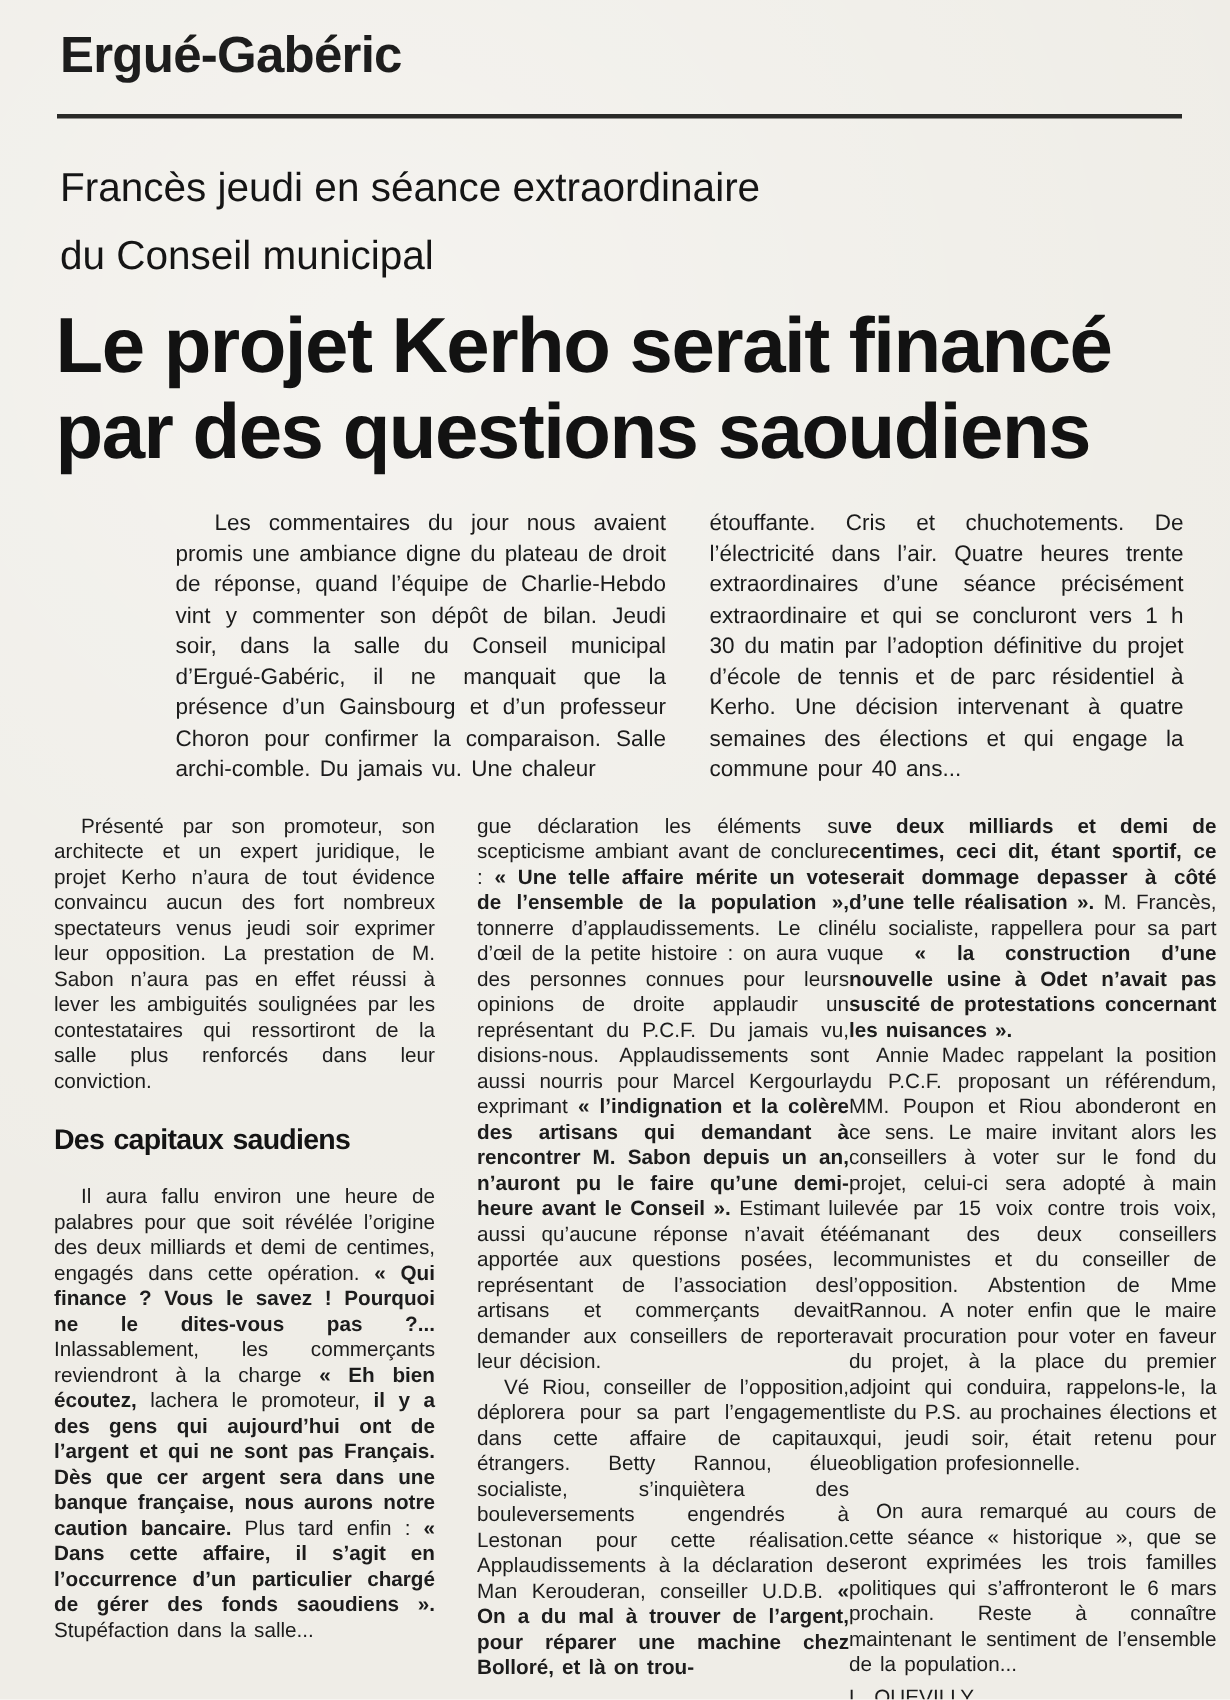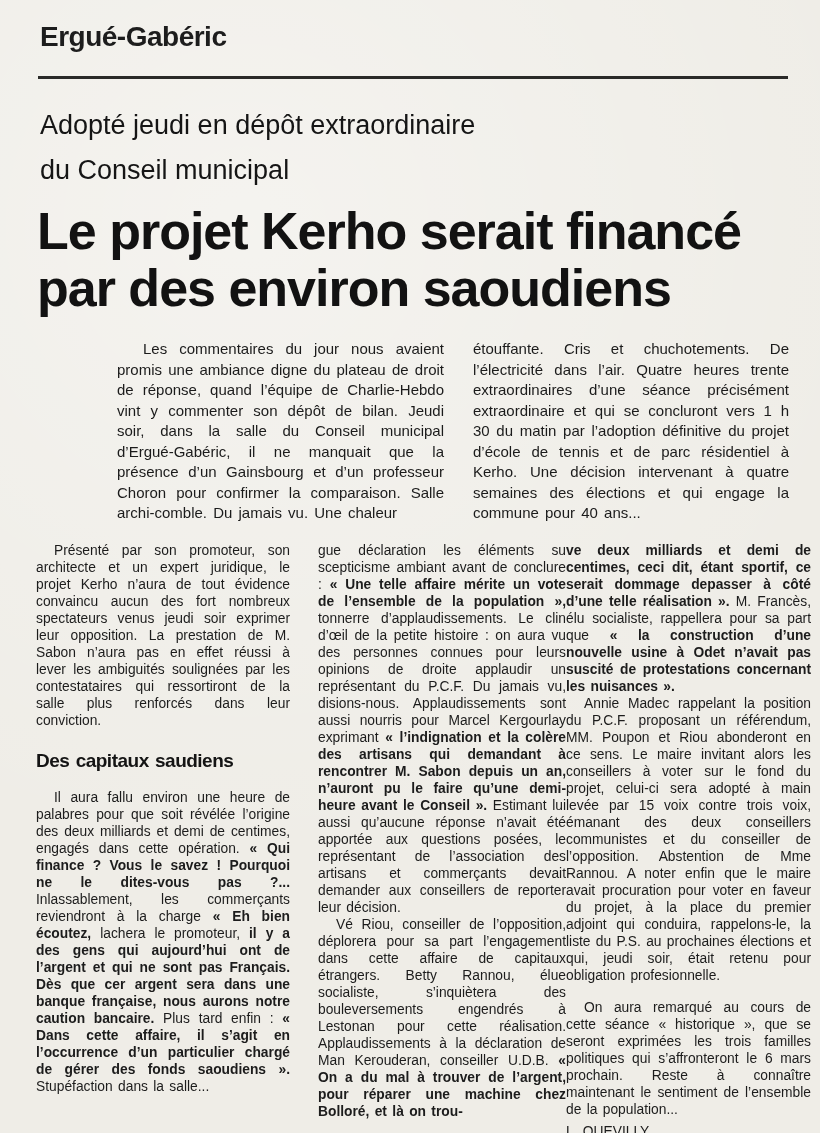--- a/index.html
+++ b/index.html
@@ -8,21 +8,21 @@
     width:820px;height:1133px;
     background:
       radial-gradient(circle at 30% 20%, rgba(255,255,255,.35), rgba(0,0,0,0) 60%),
       #efede7;
     overflow:hidden;
     font-family:"Liberation Sans","DejaVu Sans",sans-serif;
     color:#1d1d1d;
   }
   .section-title{
     margin:18px 0 0 40px;
-    font-size:28px;font-weight:700;letter-spacing:-.5px;
+    font-size:34px;font-weight:700;letter-spacing:-.5px;
     line-height:38px;
   }
   .rule{
     margin:20px 32px 0 38px;
     border-top:3px solid #2a2a28;
     height:0;
   }
   .kicker{
     margin:24px 0 0 40px;
     font-size:27px;font-weight:400;line-height:45px;
@@ -70,27 +70,27 @@
 </head>
 <body>
 
 <div class="page">
 
   <div class="section-title">Ergué-Gabéric</div>
 
   <div class="rule"></div>
 
   <div class="kicker">
-    <div>Adopté jeudi en dépôt extraordinaire</div>
+    <div>Francès jeudi en séance extraordinaire</div>
     <div>du Conseil municipal</div>
   </div>
 
   <div class="headline">
     <div>Le projet Kerho serait financé</div>
-    <div>par des environ saoudiens</div>
+    <div>par des questions saoudiens</div>
   </div>
 
   <div class="intro-row">
     <div class="intro-col a">
       <p>Les commentaires du jour nous avaient promis une ambiance digne du plateau de droit de réponse, quand l’équipe de Charlie-Hebdo vint y commenter son dépôt de bilan. Jeudi soir, dans la salle du Conseil municipal d’Ergué-Gabéric, il ne manquait que la présence d’un Gainsbourg et d’un professeur Choron pour confirmer la comparaison. Salle archi-comble. Du jamais vu. Une chaleur</p>
     </div>
     <div class="intro-col b">
       <p>étouffante. Cris et chuchotements. De l’électricité dans l’air. Quatre heures trente extraordinaires d’une séance précisément extraordinaire et qui se concluront vers 1 h 30 du matin par l’adoption définitive du projet d’école de tennis et de parc résidentiel à Kerho. Une décision intervenant à quatre semaines des élections et qui engage la commune pour 40 ans...</p>
     </div>
   </div>

